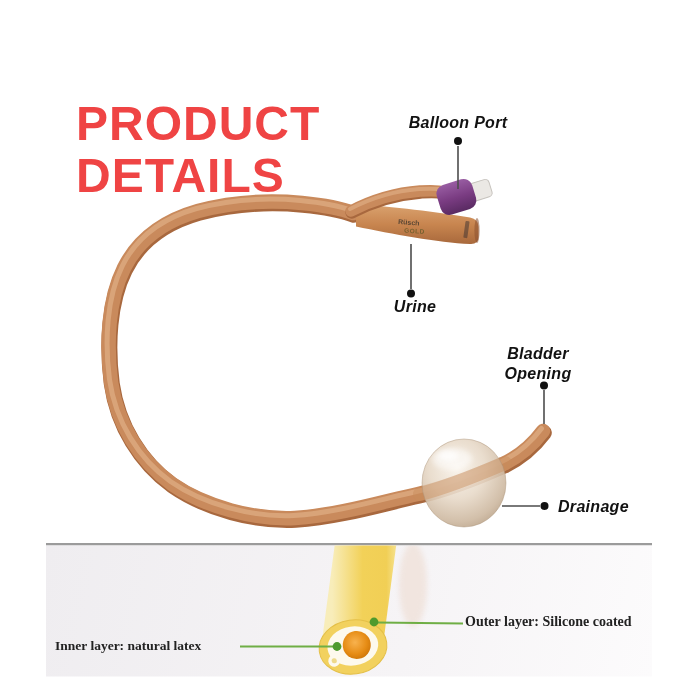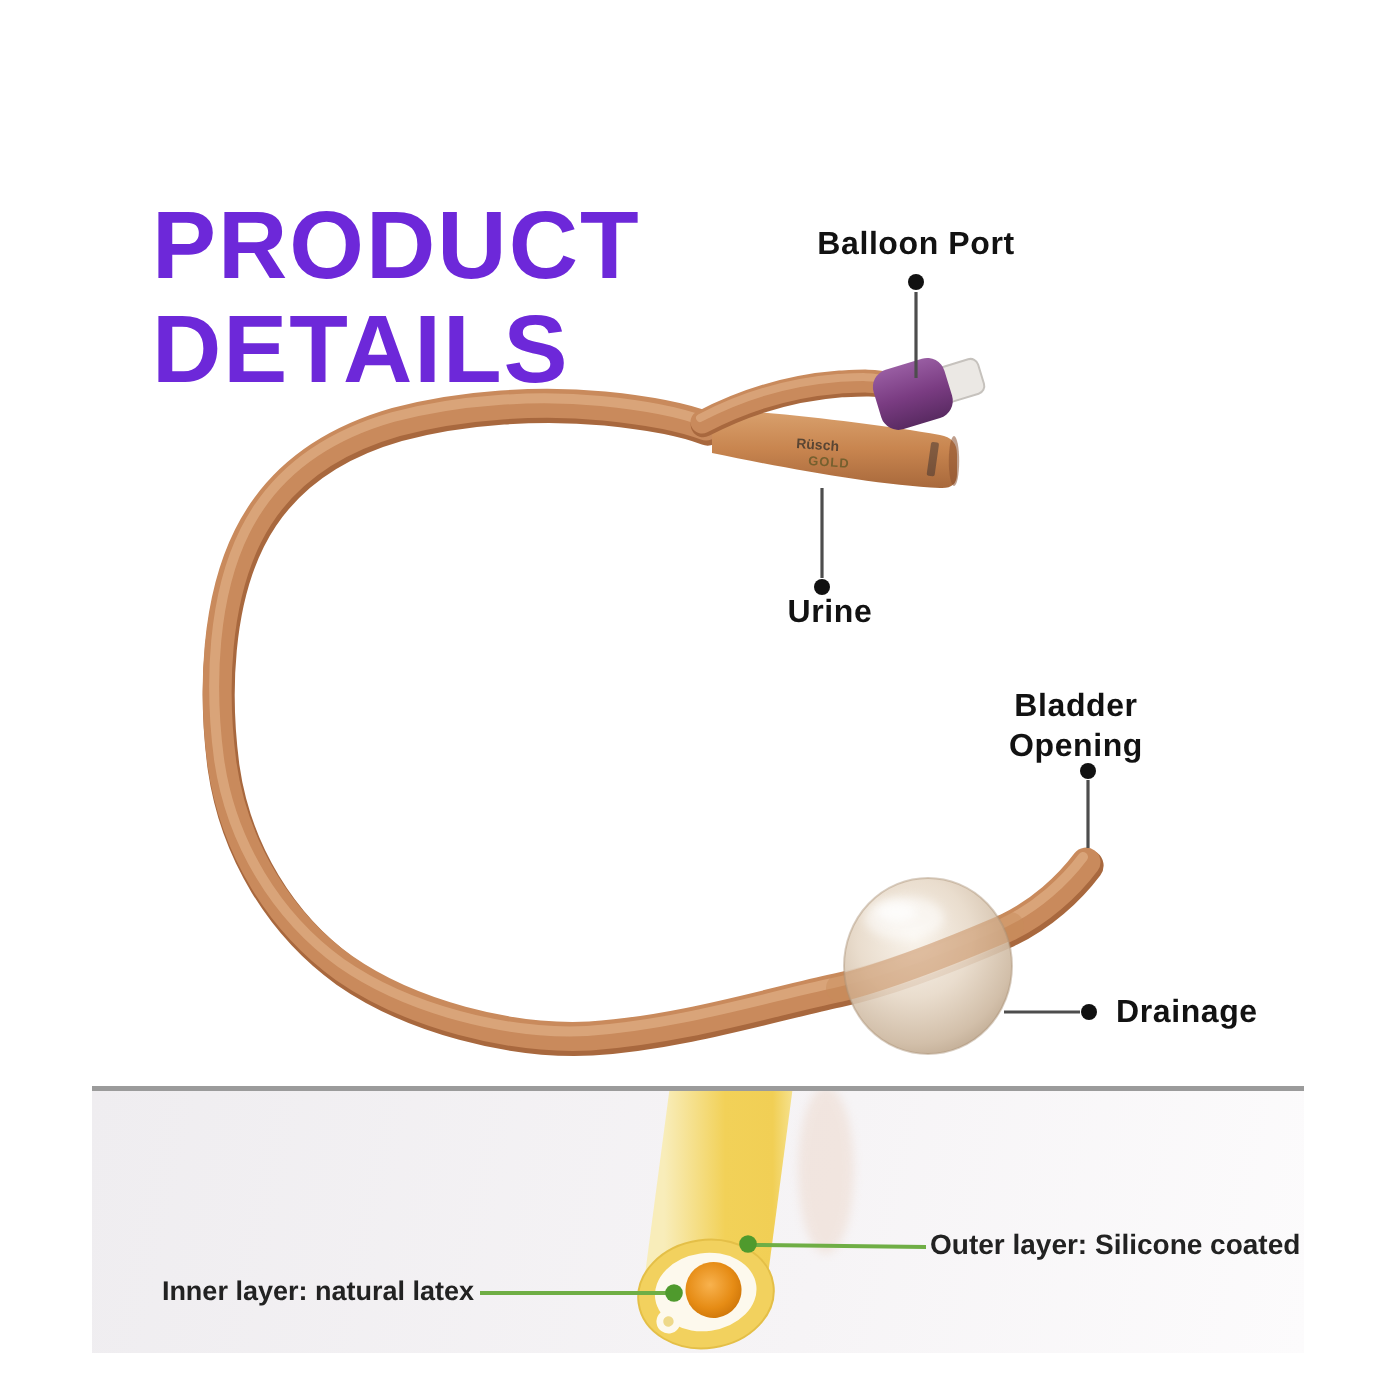--- a/index.html
+++ b/index.html
@@ -1,23 +1,23 @@
 <!DOCTYPE html>
 <html><head>
 <meta charset="utf-8">
 <style>
   html,body{margin:0;padding:0;background:#ffffff;}
   #stage{position:relative;width:700px;height:700px;background:#ffffff;overflow:hidden;
          font-family:"Liberation Sans",sans-serif;}
   .abs{position:absolute;}
   #title{left:76px;top:98px;font-size:48px;line-height:52px;font-weight:bold;
-         letter-spacing:1px;color:#6d28d9;}
+         letter-spacing:1px;color:#ef4444;}
   .callout{font-size:16px;line-height:20px;font-weight:bold;color:#121212;
-           letter-spacing:.3px;}
-  .xslabel{font-size:13.5px;font-weight:bold;color:#222222;letter-spacing:0;}
+           letter-spacing:.3px;font-style:italic;}
+  .xslabel{font-size:13.5px;font-weight:bold;color:#222222;letter-spacing:0;font-family:Liberation Serif, serif;}
   svg{position:absolute;left:0;top:0;}
 </style>
 </head>
 <body>
 
 <div id="stage">
 
   <svg width="700" height="700" viewBox="0 0 700 700">
     <defs>
       <linearGradient id="funnelGrad" x1="0" y1="203" x2="0" y2="246" gradientUnits="userSpaceOnUse">
@@ -154,17 +154,17 @@
     <div>Urine</div>
   </div>
 
   <div class="abs callout" style="left:448px;top:344px;width:180px;text-align:center;">
     <div>Bladder</div>
     <div>Opening</div>
   </div>
 
   <div class="abs callout" style="left:558px;top:497px;width:110px;">Drainage</div>
 
-  <div class="abs xslabel" style="left:55px;top:638px;width:182px;text-align:right;">Inner layer: natural latex</div>
+  <div class="abs xslabel" style="left:55px;top:638px;width:182px;text-align:left;">Inner layer: natural latex</div>
 
   <div class="abs xslabel" style="left:465px;top:614px;width:200px;font-size:14px;">Outer layer: Silicone coated</div>
 
 </div>
 
 </body></html>

